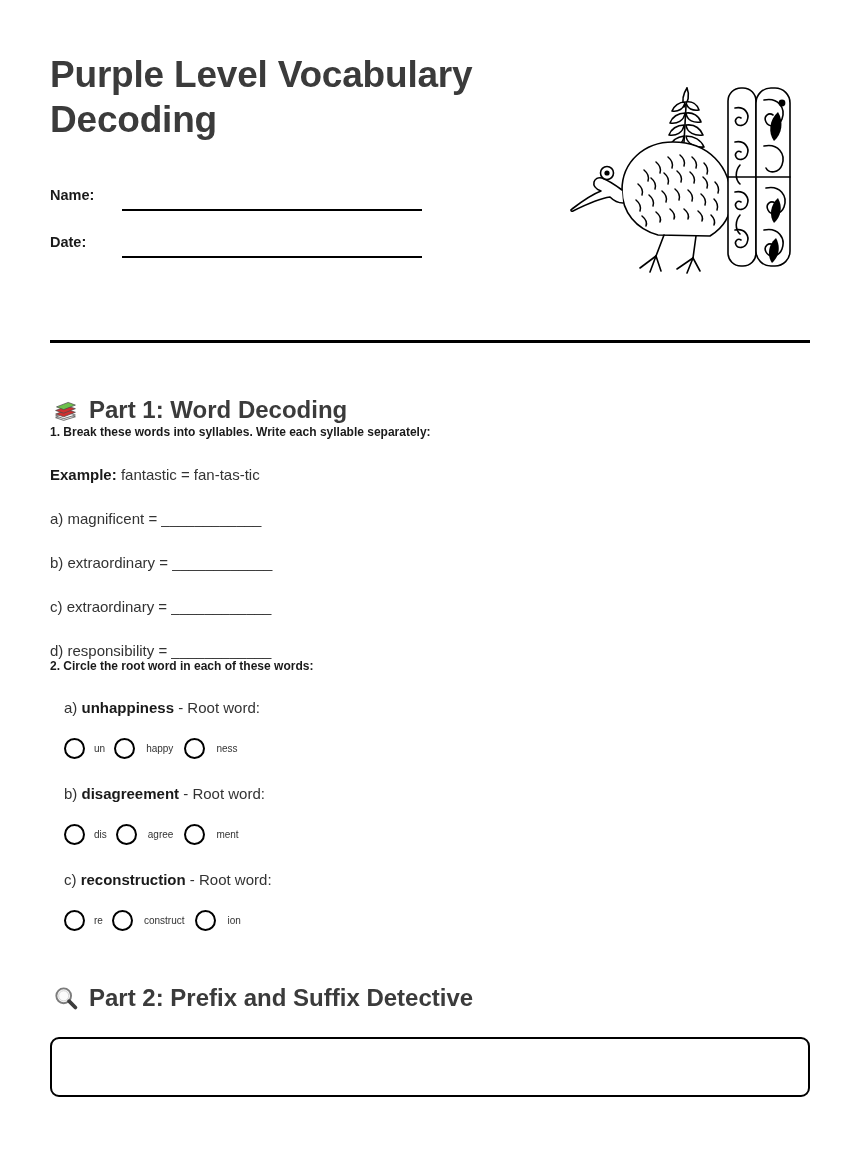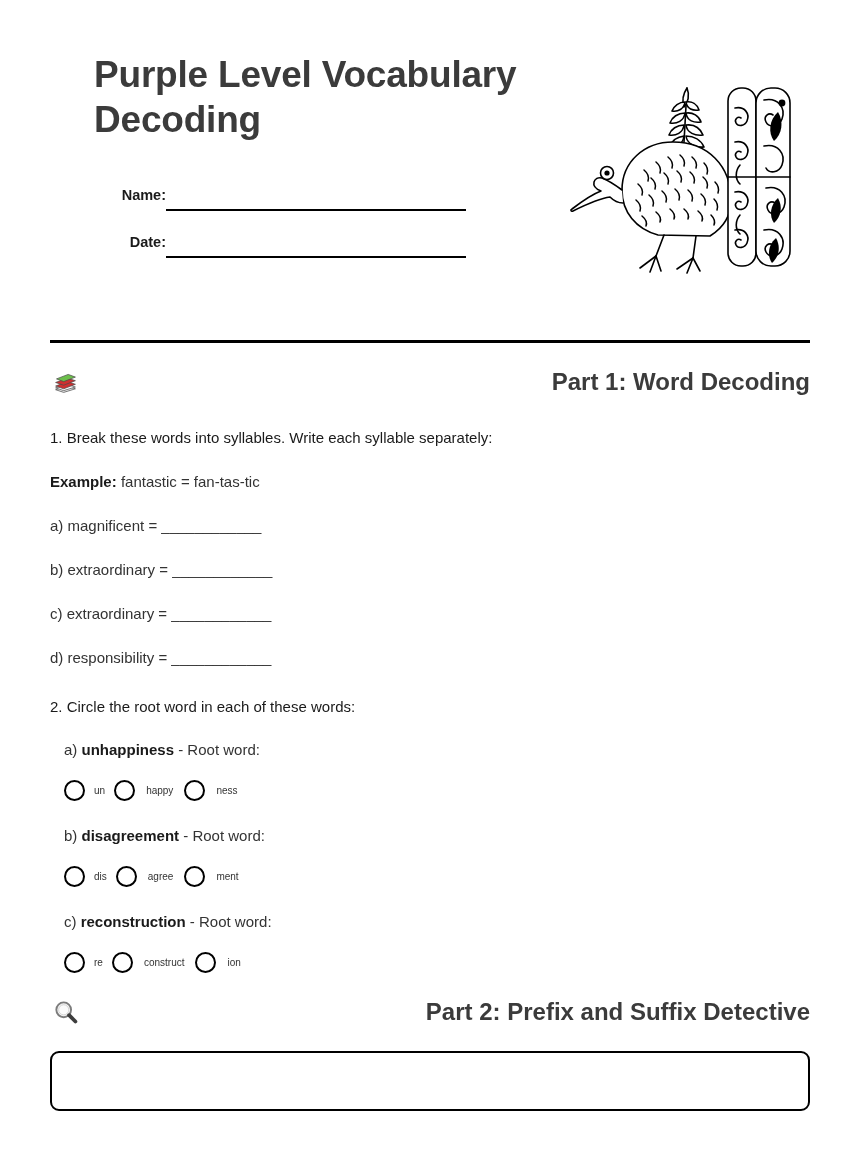--- a/index.html
+++ b/index.html
@@ -25,36 +25,34 @@
     position: absolute;
     left: 50px;
     top: 0;
     width: 760px;
   }
 
   
   .header-row {
     position: relative;
     min-height: 300px;
-    margin-left: 44px;
   }
   h1.title {
     font-size: 37px;
     line-height: 1.22;
     font-weight: bold;
     color: #3b3b3b;
     margin: 0;
     padding-top: 52px;
     width: 470px;
     letter-spacing: -0.2px;
   }
   .meta {
     margin-top: 22px;
     width: 470px;
-    text-align: right;
   }
   .meta-row {
     display: flex;
     align-items: flex-end;
     height: 47px;
   }
   .meta-label {
     font-size: 14.5px;
     font-weight: bold;
     color: #1a1a1a;
@@ -88,44 +86,42 @@
     background: #000000;
     width: 760px;
     margin-top: 40px;
   }
 
   
   .section-heading {
     display: flex;
     align-items: center;
     gap: 9px;
-    margin-top: 24px;
+    margin-top: 52px;
     margin-bottom: 0;
-    justify-content: space-between;
   }
   .section-heading .sec-icon {
     flex: 0 0 auto;
     width: 30px;
     height: 30px;
     display: flex;
     align-items: center;
     justify-content: center;
   }
   .section-heading .sec-title {
     font-size: 24px;
     font-weight: bold;
     color: #3b3b3b;
   }
 
   
   .q-prompt {
-    font-size: 15px;
-    font-weight: normal;
+    font-size: 12px;
+    font-weight: bold;
     color: #1a1a1a;
-    margin-top: 32px;
   }
   .example-line {
     font-size: 15px;
     color: #333333;
     margin-top: 27px;
   }
   .example-line b {
     color: #1a1a1a;
     margin-top: 22px;
   }

